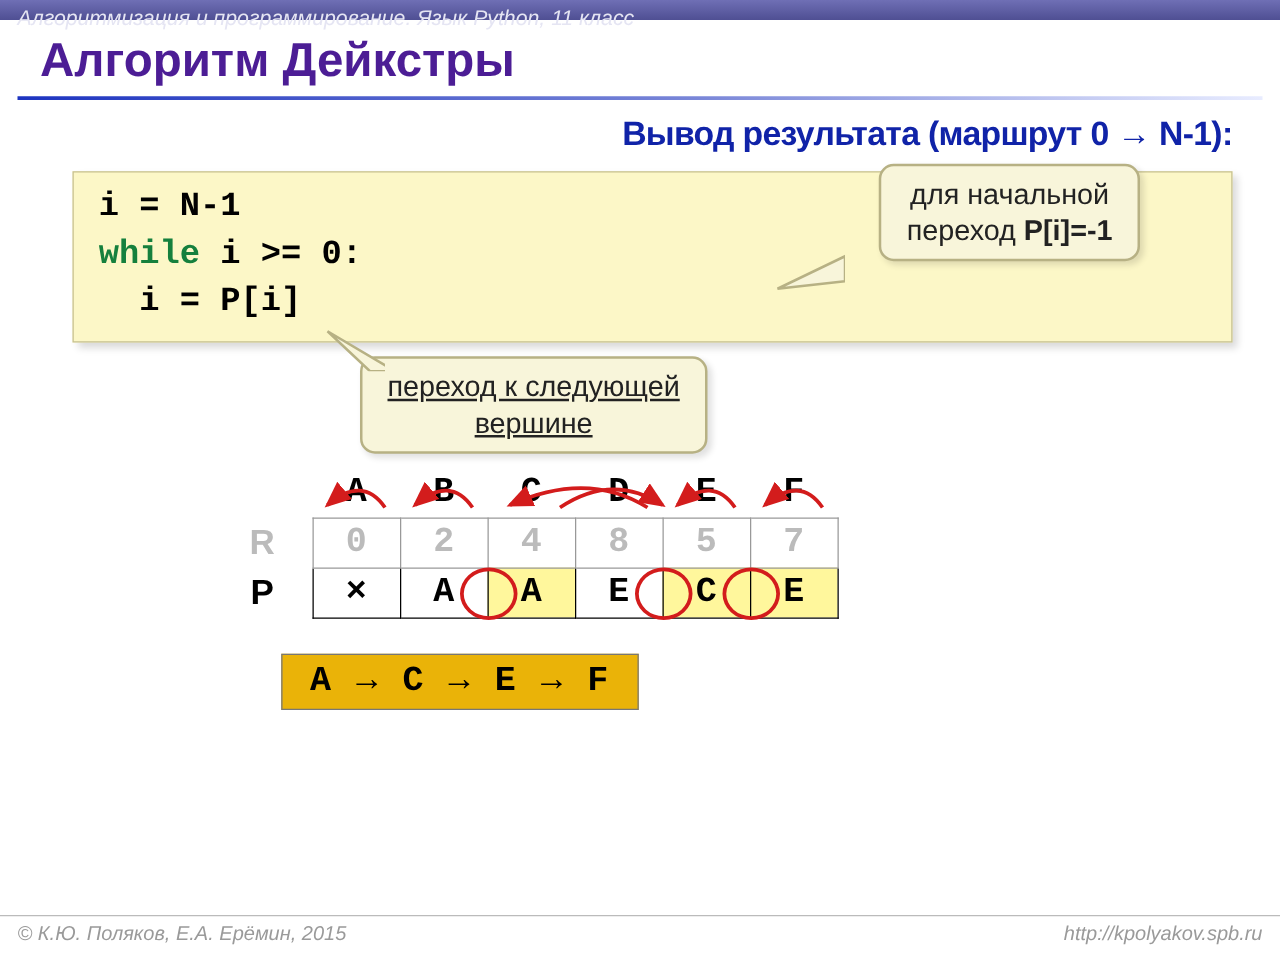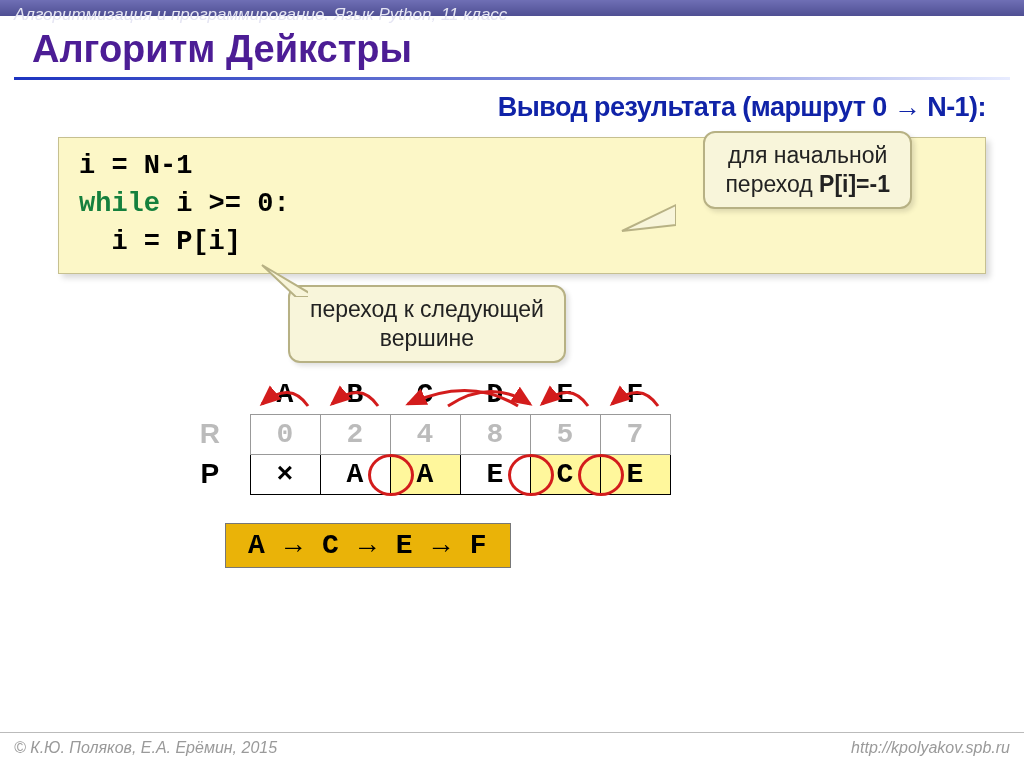--- a/index.html
+++ b/index.html
@@ -72,21 +72,21 @@
     font-family: Arial, sans-serif;
     color: #222;
     box-shadow: 3px 3px 5px rgba(0,0,0,.12);
     line-height: 1.25;
   }
   .callout .code-inline {
     font-family: Liberation Sans, sans-serif;
     font-weight: bold;
   }
   .callout-top { top: -6px; right: 74px; }
-  .callout-bottom { top: 148px; left: 250px; }
+  .callout-bottom { top: 148px; left: 250px; text-decoration: underline; }
   .table-area {
     position: relative;
     margin: 100px 0 0 180px;
     font-family: "Courier New", monospace;
     font-size: 28px;
     font-weight: bold;
   }
   .table-area table { border-collapse: collapse; }
   .table-area td, .table-area th {
     width: 70px; height: 40px; text-align: center;

